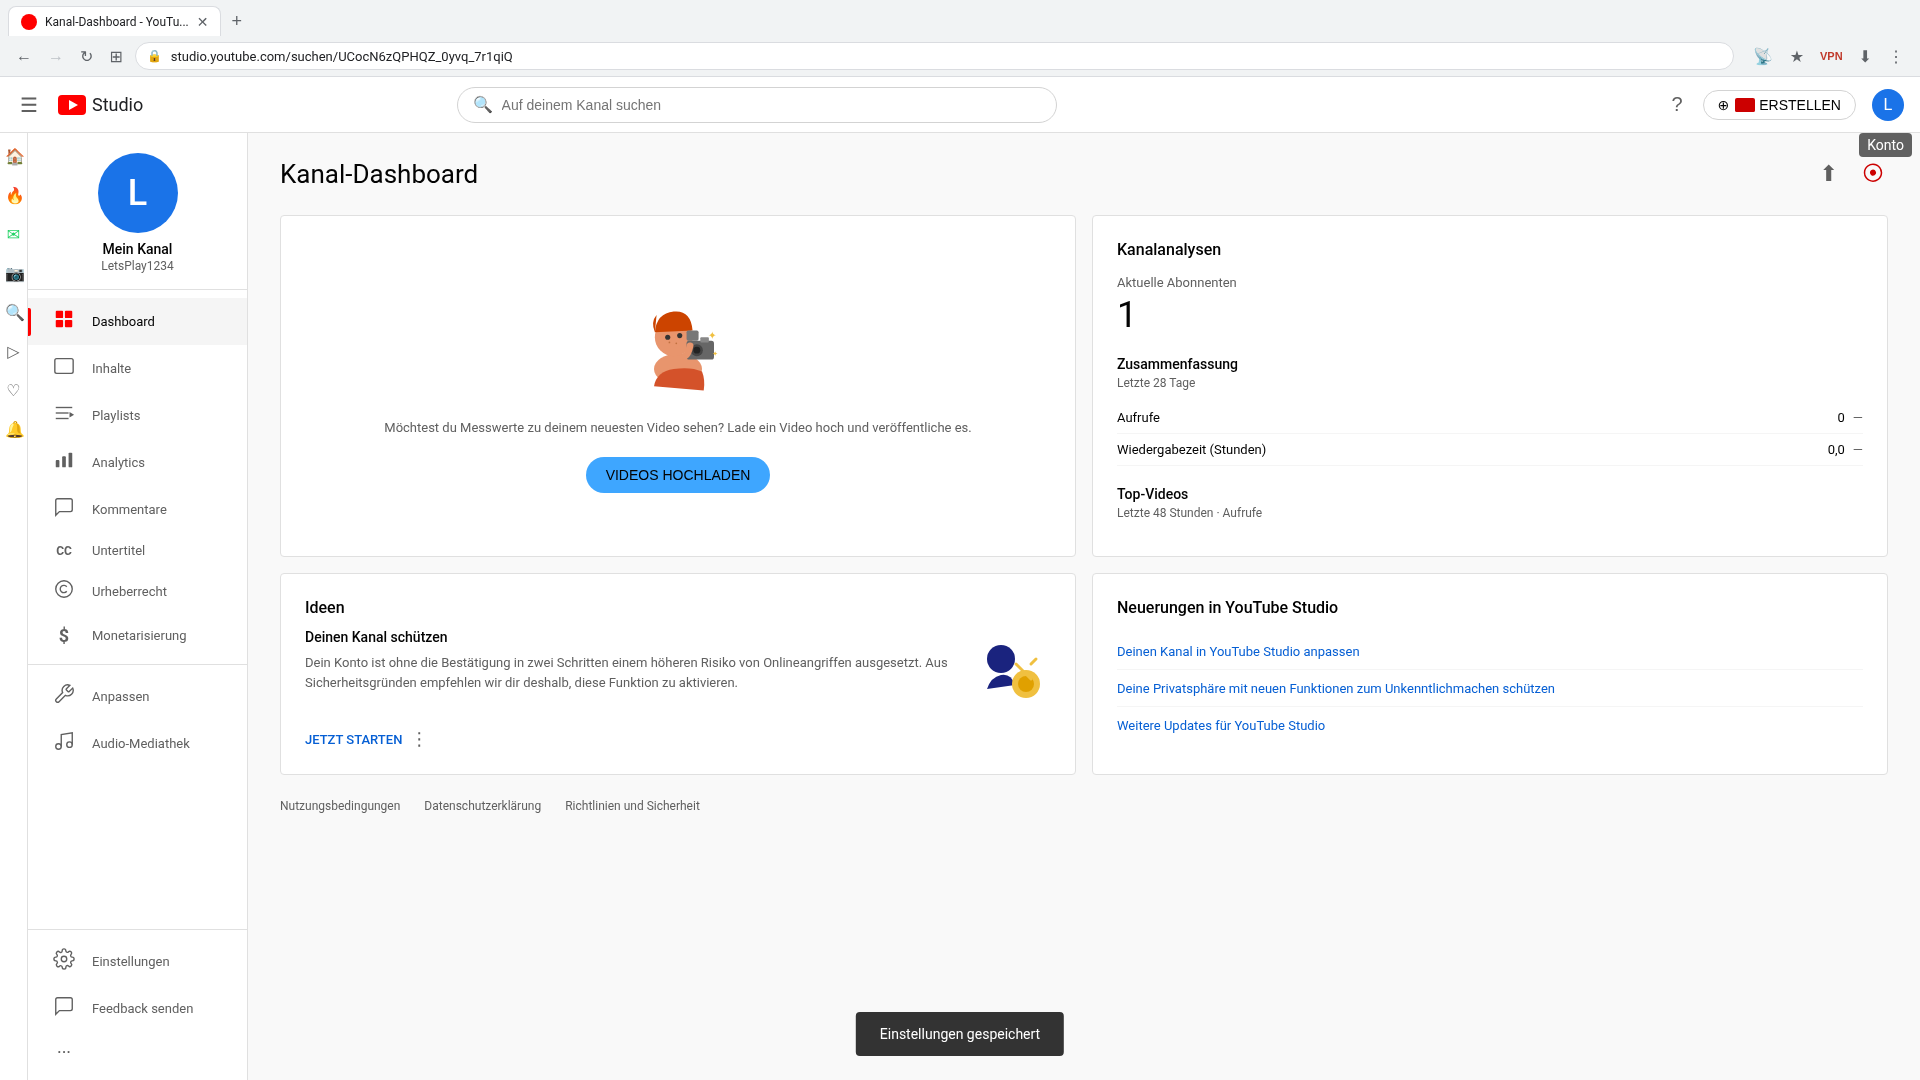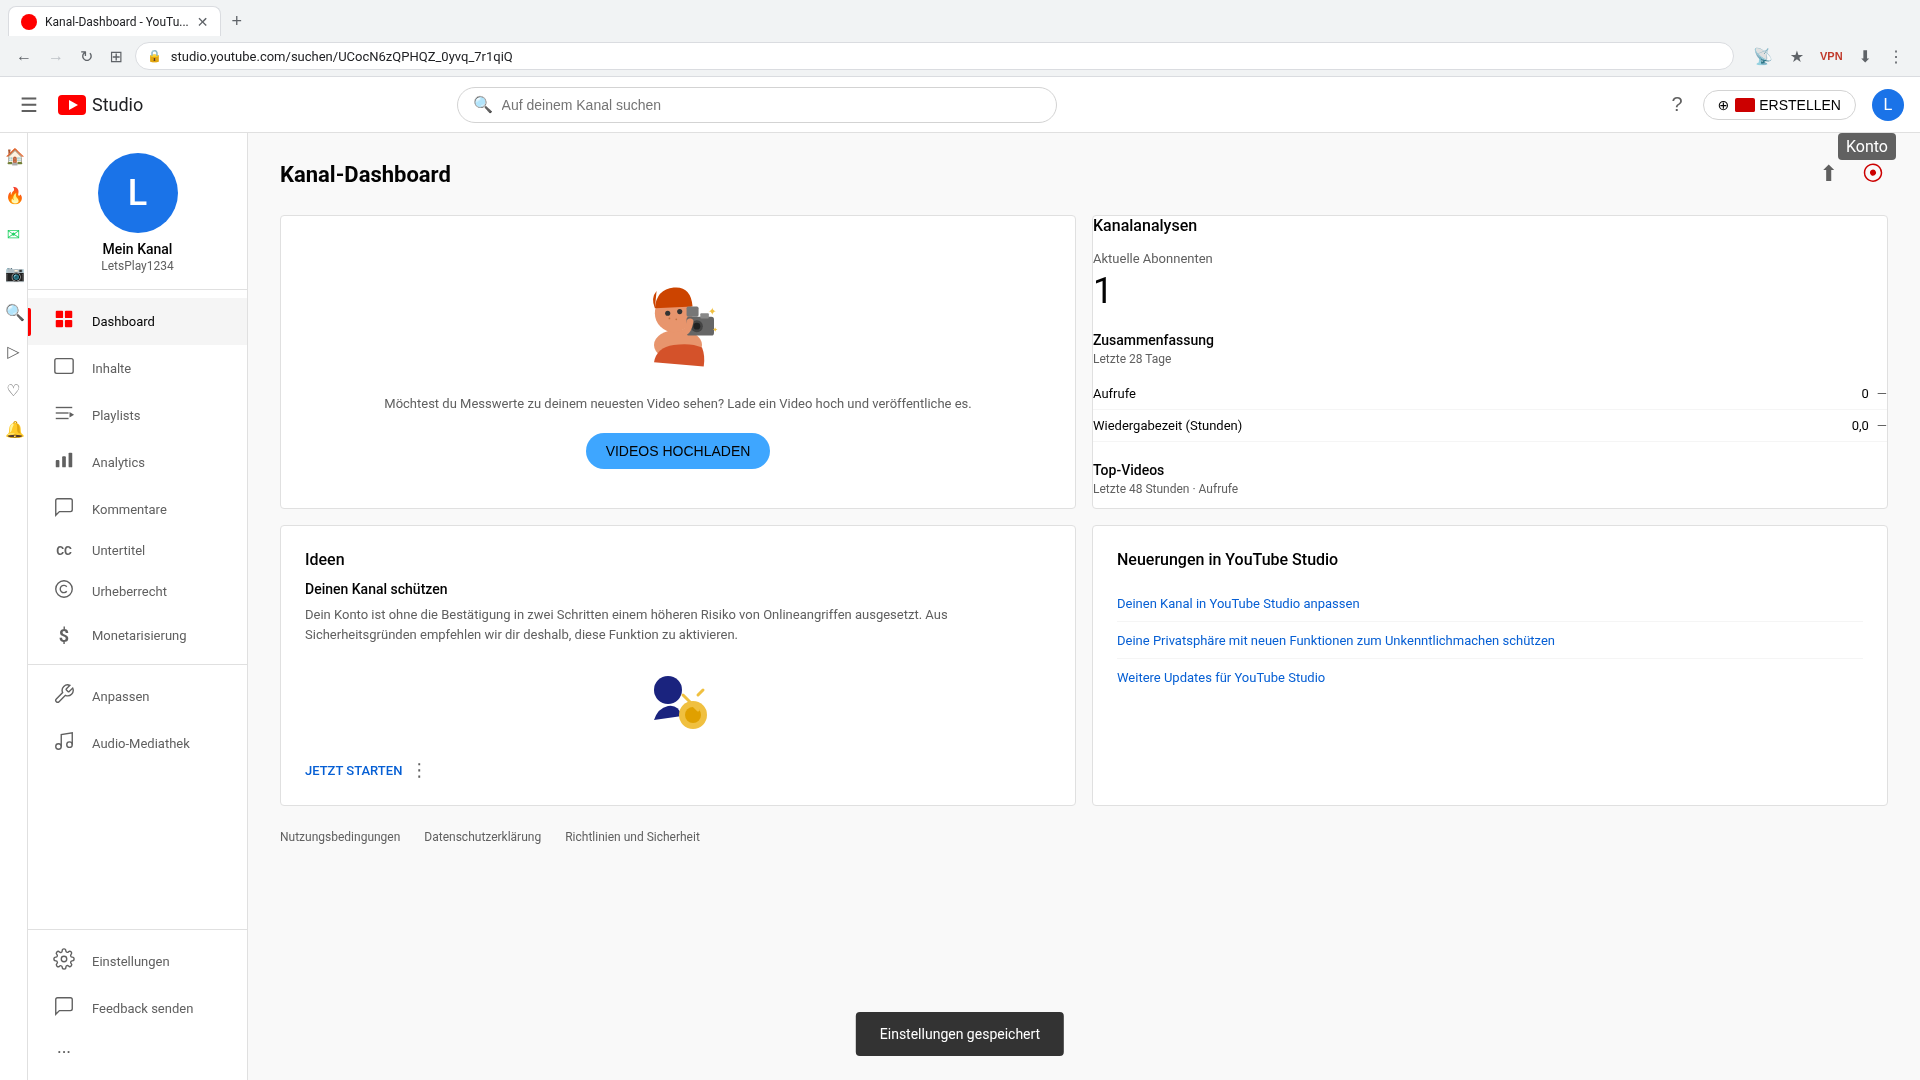--- a/index.html
+++ b/index.html
@@ -117,25 +117,25 @@
       cursor: pointer;
       font-size: 16px;
       font-weight: 500;
       color: white;
       display: flex;
       align-items: center;
       justify-content: center;
     }
     .konto-tooltip {
       position: absolute;
-      right: 24px;
+      right: 8px;
       top: 56px;
       background: #616161;
       color: white;
-      font-size: 16px;
+      font-size: 14px;
       padding: 4px 8px;
       border-radius: 4px;
       z-index: 100;
       white-space: nowrap;
     }
 
     
     .main-content { display: flex; flex: 1; overflow: hidden; }
 
     
@@ -184,42 +184,42 @@
     }
     .nav-item.active { background: #f5f5f5; color: #030303; font-weight: 400; }
     .nav-item.active .nav-icon { color: #ff0000; }
     .nav-icon { font-size: 20px; width: 24px; text-align: center; color: #606060; }
     .nav-divider { height: 1px; background: #e0e0e0; margin: 8px 0; }
     .sidebar-bottom { padding: 8px 0; border-top: 1px solid #e0e0e0; margin-top: auto; }
 
     
     .page-content { flex: 1; overflow-y: auto; padding: 24px 32px; background: #f9f9f9; }
     .page-header { display: flex; align-items: center; justify-content: space-between; margin-bottom: 24px; }
-    .page-title { font-size: 22px; font-weight: 700; color: #030303; }
+    .page-title { font-size: 26px; font-weight: 400; color: #030303; }
     .page-header-actions { display: flex; gap: 16px; align-items: center; }
     .header-icon-btn { background: none; border: none; cursor: pointer; color: #606060; font-size: 22px; padding: 4px; }
 
     
     .dashboard-grid { display: grid; grid-template-columns: 1fr 1fr; gap: 16px; margin-bottom: 16px; }
     .card { background: white; border-radius: 4px; border: 1px solid #e0e0e0; }
     .upload-card { padding: 32px; display: flex; flex-direction: column; align-items: center; justify-content: center; min-height: 280px; }
     .upload-illustration { margin-bottom: 16px; }
     .upload-illustration svg { width: 120px; height: 120px; }
     .upload-text { font-size: 13px; color: #606060; text-align: center; margin-bottom: 20px; line-height: 1.5; }
     .upload-btn {
       background: #3ea6ff;
       color: #030303;
       border: none;
       border-radius: 18px;
       padding: 10px 20px;
       font-size: 14px;
       font-weight: 500;
       cursor: pointer;
     }
-    .analytics-card { }
+    .analytics-card { padding: 24px; }
     .analytics-title { font-size: 16px; font-weight: 500; margin-bottom: 16px; color: #030303; }
     .analytics-subtitle { font-size: 13px; color: #606060; margin-bottom: 4px; }
     .analytics-number { font-size: 36px; font-weight: 400; color: #030303; margin-bottom: 20px; }
     .analytics-section-title { font-size: 14px; font-weight: 500; color: #030303; margin-bottom: 4px; }
     .analytics-period { font-size: 12px; color: #606060; margin-bottom: 12px; }
     .analytics-row { display: flex; align-items: center; justify-content: space-between; padding: 8px 0; border-bottom: 1px solid #f5f5f5; }
     .analytics-row:last-of-type { border-bottom: none; }
     .analytics-label { font-size: 13px; color: #030303; }
     .analytics-value { display: flex; align-items: center; gap: 8px; font-size: 13px; color: #030303; }
     .analytics-dash { color: #606060; }
@@ -547,21 +547,21 @@
             <div class="analytics-section-title">Top-Videos</div>
             <div class="analytics-period">Letzte 48 Stunden · Aufrufe</div>
           </div>
         </div>
       </div>
 
       <div style="display: grid; grid-template-columns: 1fr 1fr; gap: 16px;">
 
         <div class="card ideas-card">
           <div class="ideas-title">Ideen</div>
-          <div style="display:flex; gap:16px; align-items:center;flex-direction:column;">
+          <div style="display:flex; gap:16px; align-items:flex-start;">
             <div style="flex:1;">
               <div class="ideas-section-title">Deinen Kanal schützen</div>
               <p class="ideas-text">Dein Konto ist ohne die Bestätigung in zwei Schritten einem höheren Risiko von Onlineangriffen ausgesetzt. Aus Sicherheitsgründen empfehlen wir dir deshalb, diese Funktion zu aktivieren.</p>
             </div>
 
             <div style="flex-shrink:0; width:80px;">
               <svg width="80" height="80" viewBox="0 0 80 80" xmlns="http://www.w3.org/2000/svg">
 
                 <circle cx="30" cy="30" r="14" fill="#1a237e"></circle>
                 <path d="M16 60 Q20 48 30 46 Q40 44 44 56" fill="#1a237e"></path>

